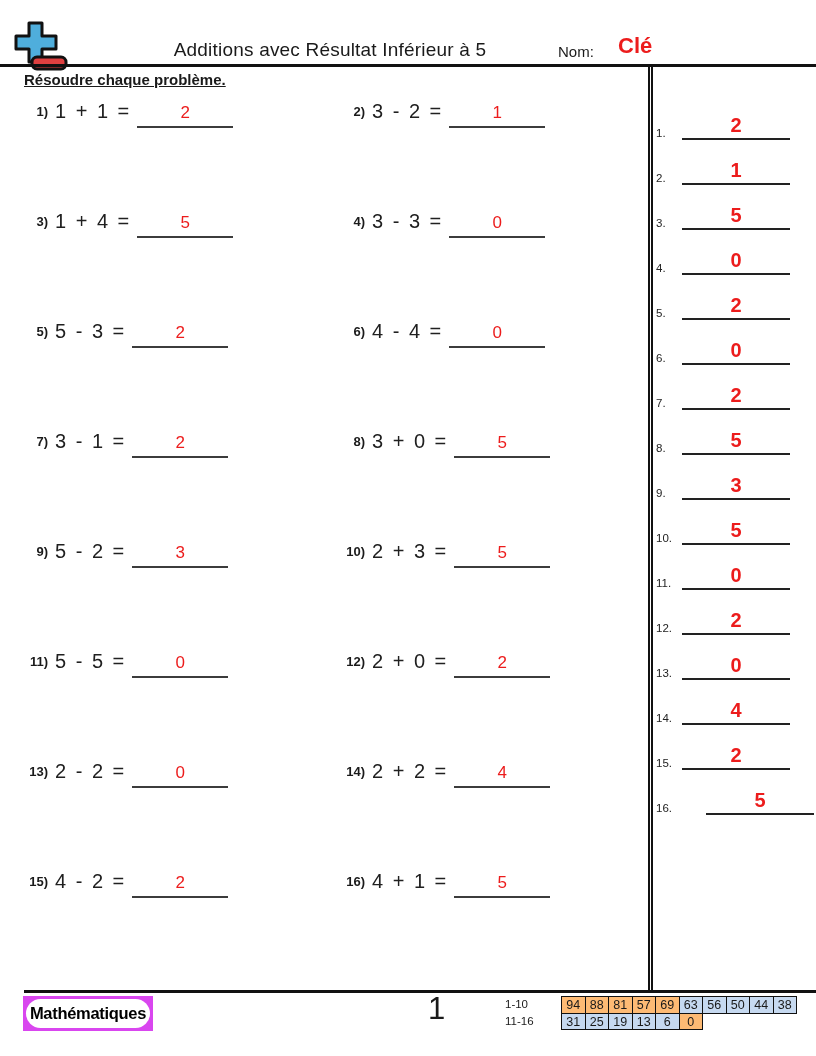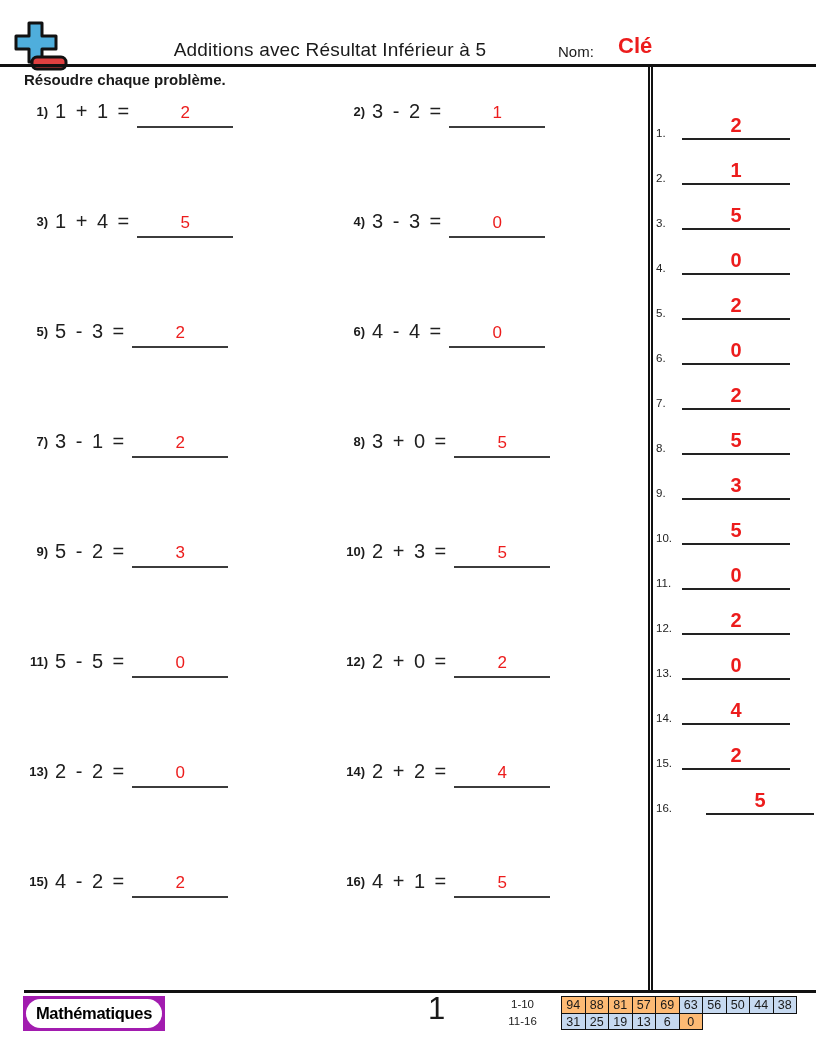--- a/index.html
+++ b/index.html
@@ -8,49 +8,49 @@
     font-family:"Liberation Sans","DejaVu Sans",sans-serif; color:#1a1a1a;
     overflow:hidden;
   }
   
   .logo{position:absolute; left:14px; top:21px; width:56px; height:52px;}
   .title{position:absolute; left:0; top:39px; width:660px; text-align:center;
     font-size:19px; font-weight:500; letter-spacing:.2px;}
   .nom{position:absolute; left:558px; top:43px; font-size:15px; font-weight:500;}
   .cle{position:absolute; left:618px; top:33px; font-size:22px; font-weight:bold; color:var(--red);}
   .hrule{position:absolute; left:0; top:64px; width:816px; height:3px; background:#111;}
-  .instruction{position:absolute; left:24px; top:71px; font-size:15px; font-weight:bold;}
+  .instruction{position:absolute; left:24px; top:71px; font-size:15px; font-weight:bold;text-decoration:underline;}
   
   .vdivider{position:absolute; left:648px; top:67px; height:924px; width:1px;
     border-left:2px solid #111; border-right:2px solid #111;}
   .answers-header{position:absolute; left:655px; top:72px; width:160px; text-align:center;}
   .answers-header span{display:inline-block; font-size:18px; font-weight:bold;
     border-bottom:2.5px solid #111; padding:0 3px 2px 3px;}
   .arow{position:absolute; left:656px; height:29px; display:flex; align-items:flex-end;}
   .anum{width:26px; font-size:11.5px; margin-bottom:1px; color:#222;}
   .aline{width:108px; border-bottom:2px solid #222; text-align:center;}
   .aans{font-size:20px; font-weight:bold; color:var(--red); display:inline-block; padding-bottom:1px;}
   
   .problem{position:absolute; display:flex; align-items:baseline; height:34px;}
   .pnum{width:38px; text-align:right; font-size:13px; font-weight:bold; position:relative; top:-2px;}
   .pexpr{margin-left:7px; font-size:20px; word-spacing:4px; color:#202020;}
   .pline{margin-left:8px; width:96px; text-align:center; border-bottom:2px solid #3c3c3c; padding-bottom:3px;}
   .pans{font-size:17px; color:var(--red);}
   
   .frule{position:absolute; left:24px; top:990px; width:792px; height:3px; background:#111;}
-  .badge{position:absolute; left:23px; top:996px; width:142px; height:35px; background:#a21caf;}
+  .badge{position:absolute; left:23px; top:996px; width:130px; height:35px; background:#d946ef;}
   .badge-pill{position:absolute; left:3px; top:3px; right:3px; bottom:3px; background:#fff;
     border-radius:17px; display:flex; align-items:center; justify-content:center;}
   .badge-pill span{font-size:16.5px; font-weight:bold; letter-spacing:-.3px; color:#000;}
   .site{position:absolute; left:172px; top:1008px; font-size:15.5px;}
   .pageno{position:absolute; left:428px; top:991px; font-size:31px; font-weight:500;}
   .gradetable{position:absolute; left:505px; top:996px;}
   .grow{display:flex; margin-top:-1px;}
   .grow:first-child{margin-top:0;}
-  .glabel{width:57px; box-sizing:border-box; padding-right:22px; text-align:center;
+  .glabel{width:57px; box-sizing:border-box; padding-right:22px; text-align:left;
     font-size:11.5px; line-height:17px;}
   .gcell{box-sizing:border-box; width:24.5px; height:17.5px; margin-left:-1px;
     border:1px solid #111; font-size:12.5px; line-height:16px; text-align:center; background:#fdba74;}
   .gcell:first-of-type{margin-left:0;}
   .gcell.hl{background:var(--cellblue);}
 </style>
 </head>
 <body>
 
 <div class="page" style="--red: #EC1C1C; --cellblue: #C6D9F0;">

